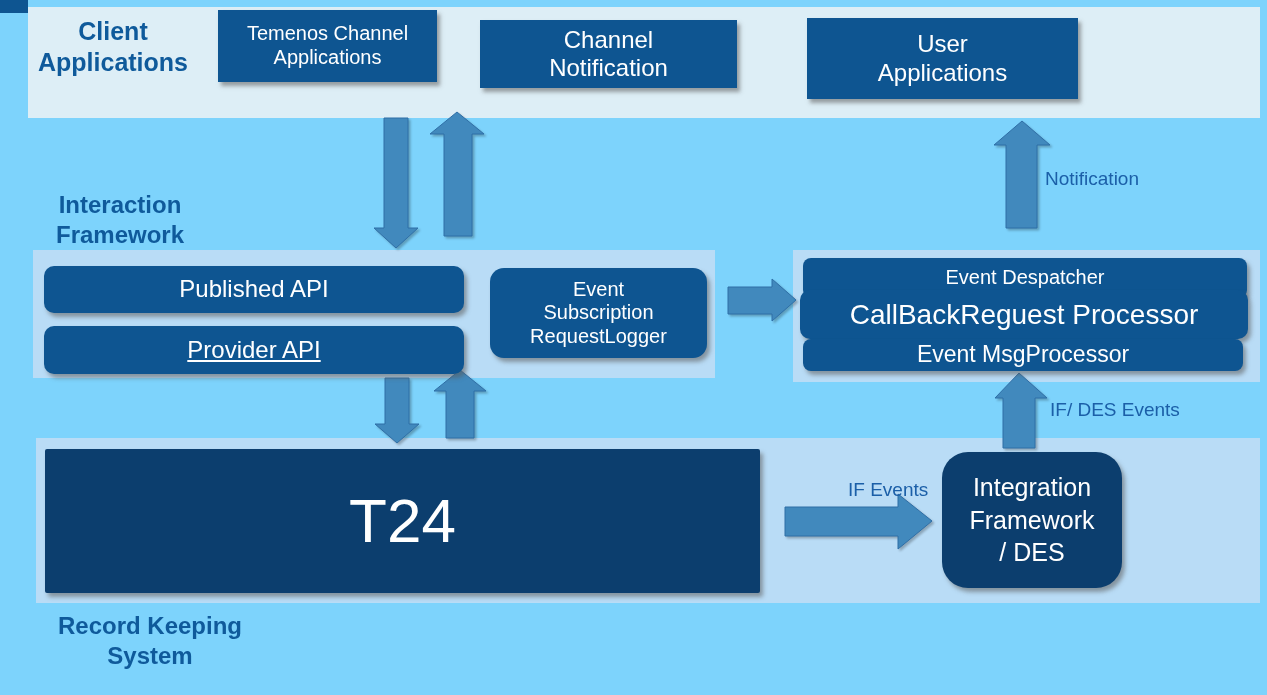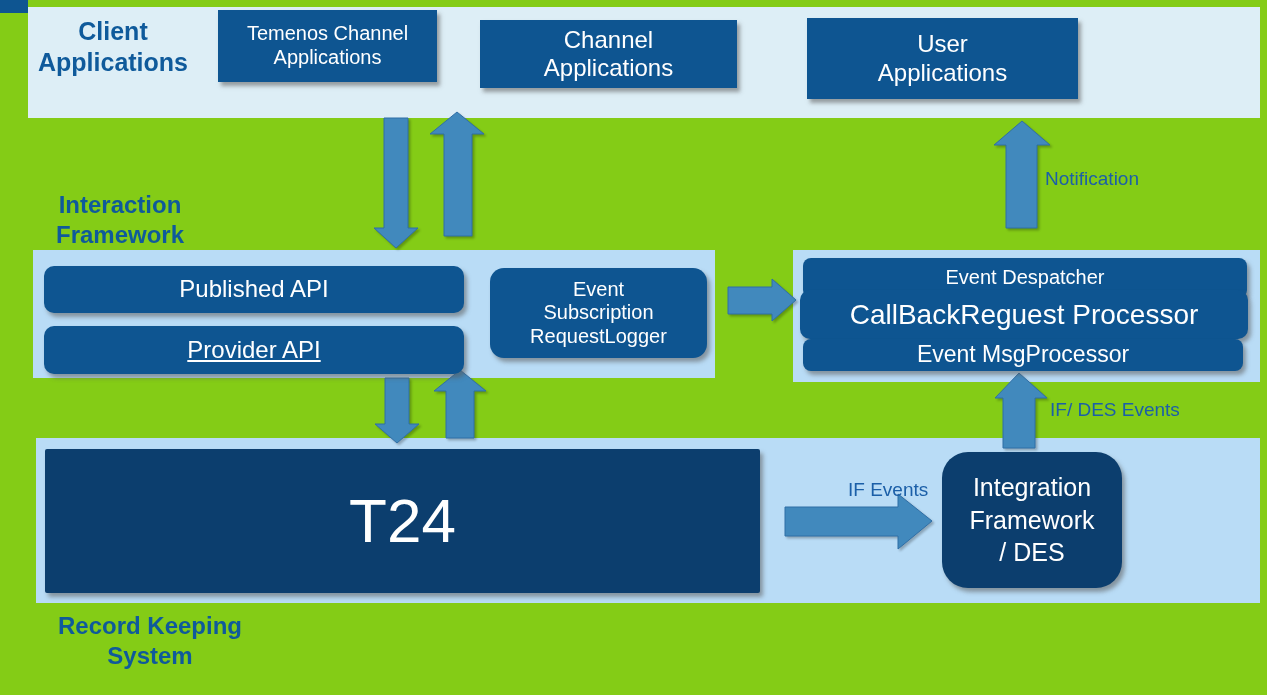--- a/index.html
+++ b/index.html
@@ -1,17 +1,17 @@
 <!DOCTYPE html>
 <html style="--band-light: #ddeef6; --band-blue: #b9dcf6; --box-blue: #0e5591; --box-navy: #0c3e6e; --arrow: #4189bd; --label-text: #0f5a9b; --small-label: #1b5fa8;"><head>
 <meta charset="utf-8">
 <style>
   html,body{margin:0;padding:0;background:#fff;}
   #canvas{
-    position:relative;width:1267px;height:695px;overflow:hidden;background:#84cc16;
+    position:relative;width:1267px;height:695px;overflow:hidden;background:#7dd3fc;
     font-family:"Liberation Sans", sans-serif;
   }
   .band{position:absolute;}
   .band-client{left:28px;top:7px;width:1232px;height:111px;background:var(--band-light,#ddeef6);}
   .band-if{left:33px;top:250px;width:682px;height:128px;background:var(--band-blue,#b9dcf6);}
   .band-dispatch{left:793px;top:250px;width:467px;height:132px;background:var(--band-blue,#b9dcf6);}
   .band-record{left:36px;top:438px;width:1224px;height:165px;background:var(--band-blue,#b9dcf6);}
   .corner{position:absolute;left:0;top:0;width:28px;height:13px;background:var(--box-blue,#0e5591);}
 
   .box{
@@ -82,21 +82,21 @@
   <div class="seclabel lbl-record">Record Keeping
 System</div>
 
   <div class="smalllabel lbl-notification">Notification</div>
   <div class="smalllabel lbl-ifdes">IF/ DES Events</div>
   <div class="smalllabel lbl-ifevents">IF Events</div>
 
   <div class="box box-temenos">Temenos Channel
 Applications</div>
   <div class="box box-channel">Channel
-Applications</div>
+Notification</div>
   <div class="box box-user">User
 Applications</div>
   <div class="box box-published">Published API</div>
   <div class="box box-provider">Provider API</div>
   <div class="box box-eventsub">Event
 Subscription
 RequestLogger</div>
   <div class="box box-despatcher">Event Despatcher</div>
   <div class="box box-callback">CallBackReguest Processor</div>
   <div class="box box-msgproc">Event MsgProcessor</div>

